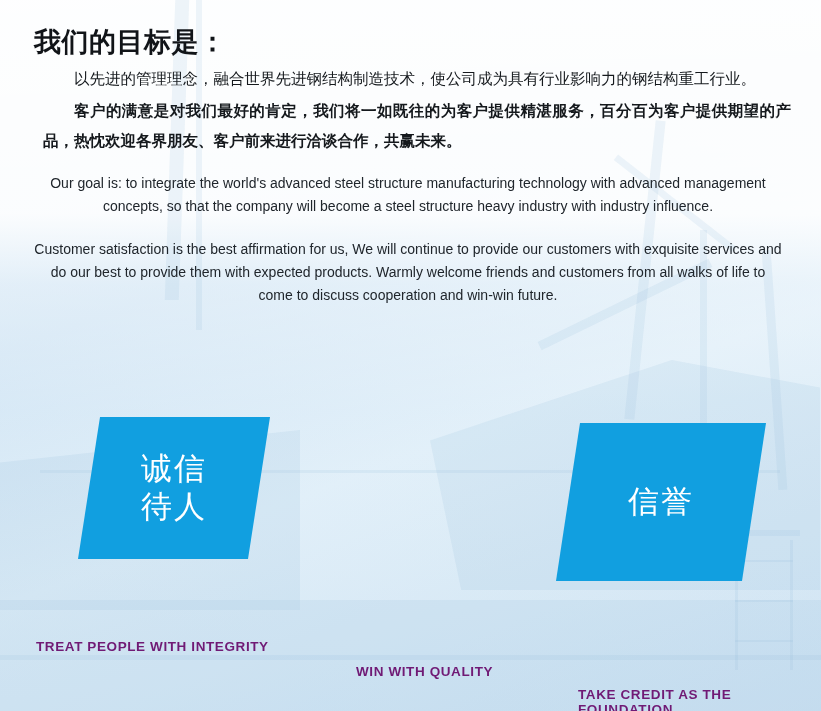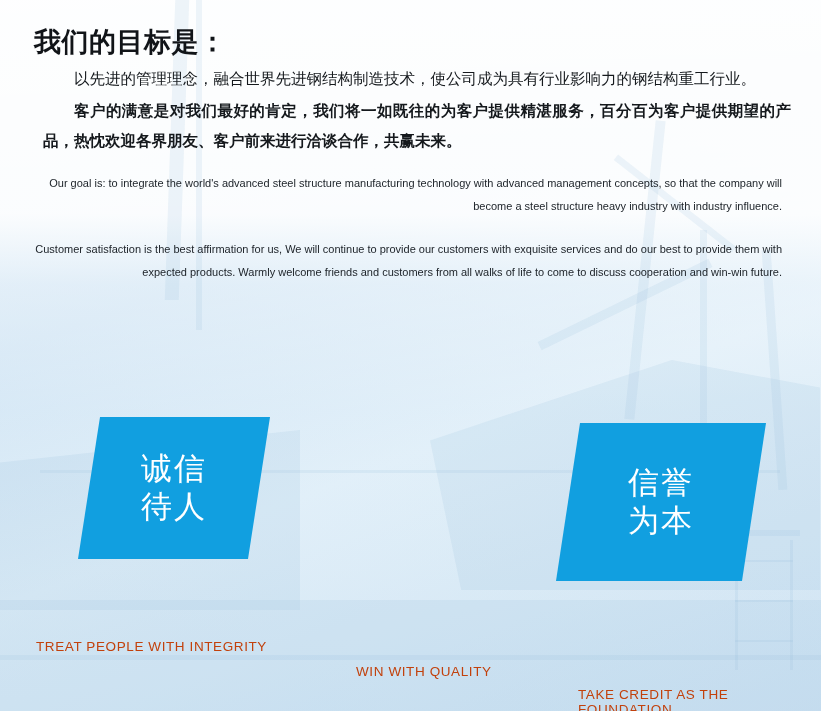--- a/index.html
+++ b/index.html
@@ -95,24 +95,24 @@
     text-align: justify;
     margin-left: 9px;
   }
   .cn-p1 { top: 64px; text-indent: 31px; }
   .cn-p2 { top: 96px; text-indent: 31px; font-weight: bold; }
 
   .en-para {
     position: absolute;
     left: 34px;
     width: 748px;
-    font-size: 11px;
+    font-size: 14px;
     line-height: 23px;
     color: #20262c;
-    text-align: right;
+    text-align: center;
   }
   .en-p1 { top: 172px; }
   .en-p2 { top: 238px; }
 
   
   .banners {
     position: absolute;
     left: 0;
     top: 0;
     width: 821px;
@@ -147,22 +147,22 @@
   }
   .b3 {
     left: 556px; top: 423px;
     width: 210px; height: 158px;
     clip-path: polygon(24px 0, 210px 0, 186px 158px, 0 158px);
   }
 
   
   .caption {
     position: absolute;
-    color: #c2410c;
-    font-weight: normal;
+    color: #701a75;
+    font-weight: bold;
     font-size: 13.5px;
     letter-spacing: 0.6px;
   }
   .c1 { left: 36px;  top: 639px; }
   .c2 { left: 356px; top: 664px; }
   .c3 { left: 578px; top: 687px; }
 </style>
 </head>
 <body>
 
@@ -203,21 +203,20 @@
   <div class="banners">
     <div class="banner b1">
       <div class="banner-text">
         <div>诚信</div>
         <div>待人</div>
       </div>
     </div>
     <div class="banner b3">
       <div class="banner-text">
         <div>信誉</div>
-        <div>为本</div>
       </div>
     </div>
   </div>
 
   <div class="caption c1">TREAT PEOPLE WITH INTEGRITY</div>
   <div class="caption c2">WIN WITH QUALITY</div>
   <div class="caption c3">TAKE CREDIT AS THE FOUNDATION</div>
 
 </div>
 

